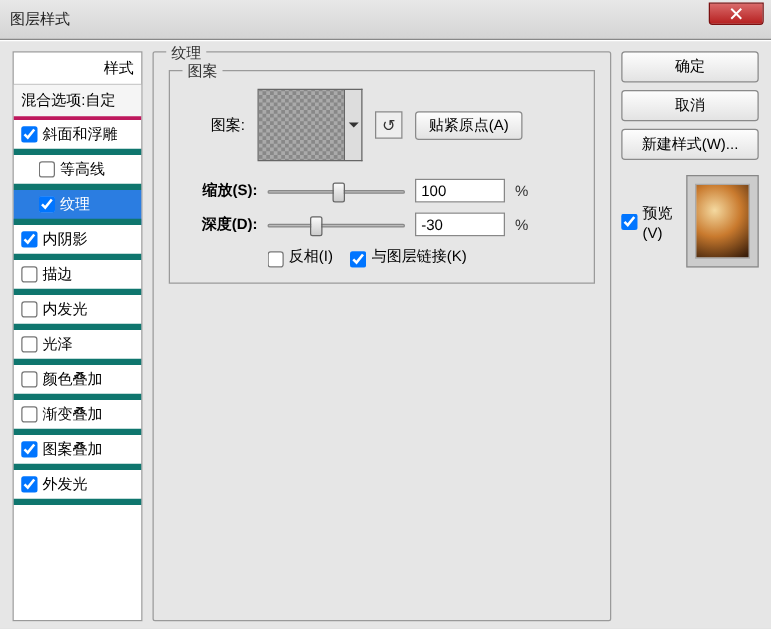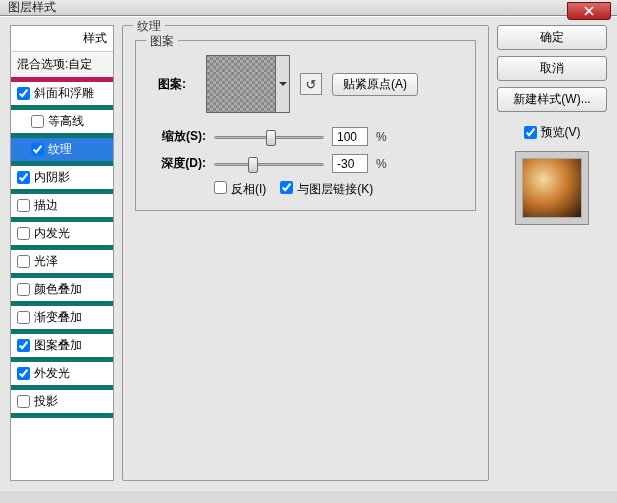--- a/index.html
+++ b/index.html
@@ -1,53 +1,53 @@
 <!DOCTYPE html>
 <html><head>
 <meta charset="utf-8">
 <style>
 * { box-sizing: border-box; margin: 0; padding: 0; font-family: "Microsoft YaHei", SimSun, sans-serif; font-size: 12px; }
 body { background: #d9d9d9; width: 617px; height: 503px; overflow: hidden; }
-.titlebar { height: 16px; background: linear-gradient(#e8e8e8,#d4d4d4); border-bottom: 1px solid #888; position: relative; display: flex; align-items: center; padding-left: 8px; }
+.titlebar { height: 32px; background: linear-gradient(#e8e8e8,#d4d4d4); border-bottom: 1px solid #888; position: relative; display: flex; align-items: center; padding-left: 8px; }
 .titlebar .title { color: #222; }
 .close-btn { position: absolute; right: 6px; top: 2px; width: 44px; height: 18px; background: linear-gradient(#d96a6a,#b62020); border: 1px solid #7a1010; border-radius: 0 0 3px 3px; display: flex; align-items: center; justify-content: center; color: #fff; font-weight: bold; cursor: pointer; }
 .close-btn svg { width: 10px; height: 10px; }
 .dialog-body { display: flex; height: calc(503px - 28px); padding: 8px 10px 10px 10px; gap: 8px; background: #e6e6e6; border-top:1px solid #fff; }
 .left-panel { width: 104px; background: #fff; border: 1px solid #9a9a9a; display: flex; flex-direction: column; }
 .left-head { padding: 4px 6px; border-bottom: 1px solid #ccc; text-align: right; }
-.left-sub  { padding: 4px 6px; border-bottom: 5px solid #be185d; background:#f5f5f5; }
+.left-sub  { padding: 4px 6px; border-bottom: 3px solid #be185d; background:#f5f5f5; }
 .style-item { display: flex; align-items: center; gap: 4px; padding: 3px 6px; border-bottom: 5px solid #0f766e; cursor: pointer; }
 .style-item.indent { padding-left: 20px; }
 .style-item.selected { background: #2b7de1; color: #fff; }
 .style-item input[type=checkbox] { width:13px; height:13px; }
 .center-panel { flex: 1; position: relative; }
 .groupbox { border: 1px solid #9a9a9a; border-radius: 2px; padding: 14px 12px 12px 12px; position: relative; height: 100%; background: #e6e6e6; }
 .groupbox .legend { position: absolute; top: -8px; left: 10px; background: #e6e6e6; padding: 0 4px; color: #333; }
 .inner-group { border: 1px solid #9a9a9a; padding: 14px 12px 12px 12px; position: relative; background: #e6e6e6; }
 .inner-group .legend { position: absolute; top: -8px; left: 10px; background: #e6e6e6; padding: 0 4px; color:#333; }
 .pattern-row { display: flex; align-items: center; gap: 10px; margin-bottom: 14px; }
-.pattern-label { width: 48px; text-align: center; font-weight: bold; }
+.pattern-label { width: 48px; text-align: right; }
 .pattern-swatch { width: 70px; height: 58px; border: 1px solid #666; background: repeating-conic-gradient(#888 0 25%,#aaa 0 50%) 0/6px 6px; position: relative; }
 .pattern-dd { width: 14px; height: 58px; border:1px solid #666; border-left:none; background:#ddd; display:flex; align-items:center; justify-content:center; cursor:pointer; }
 .pattern-dd::after { content:""; border:4px solid transparent; border-top-color:#333; margin-top:4px; }
 .snap-icon { width:22px; height:22px; border:1px solid #888; background:#eee; display:flex; align-items:center; justify-content:center; cursor:pointer; }
 .snap-icon::before { content:"↺"; font-size:13px; color:#333; }
 .win-btn { border:1px solid #8a8a8a; border-radius:3px; background:linear-gradient(#fdfdfd,#e3e3e3); padding:2px 10px; cursor:pointer; }
 .slider-row { display:flex; align-items:center; gap:8px; margin-top:8px; }
 .slider-row .lbl { width:58px; text-align:right;font-weight:bold; }
 .slider { flex:0 0 110px; height:18px; position:relative; }
 .slider .track { position:absolute; top:8px; left:0; right:0; height:3px; background:#bbb; border:1px solid #888; border-radius:2px;}
 .slider .thumb { position:absolute; top:2px; width:10px; height:16px; background:linear-gradient(#fafafa,#ccc); border:1px solid #666; border-radius:2px;}
-.num-input { width:36px; height:19px; border:1px solid #888; background:#fff; padding:1px 4px; text-align:left; }
+.num-input { width:72px; height:19px; border:1px solid #888; background:#fff; padding:1px 4px; text-align:left; }
 .pct { color:#333; }
 .check-row { display:flex; align-items:center; gap:14px; margin-top:8px; margin-left:66px; }
-.check-row label { display:flex; align-items:flex-start; gap:4px; }
+.check-row label { display:flex; align-items:flex-end; gap:4px; }
 .right-panel { width:110px; display:flex; flex-direction:column; gap:6px; align-items:stretch; }
 .right-panel .win-btn { text-align:center; padding:3px 4px; }
-.preview-wrap { margin-top:6px; display:flex; flex-direction:column; align-items:center; gap:10px; }
+.preview-wrap { margin-top:6px; display:flex; flex-direction:row; align-items:center; gap:10px; }
 .preview-wrap label { display:flex; align-items:center; gap:4px; }
 .preview-box { width:74px; height:74px; border:1px solid #888; background:#ccc; padding:6px; }
 .preview-img { width:100%; height:100%; background: radial-gradient(circle at 35% 35%, #f4d9a0, #c97a2e 45%, #3a1e0a 95%); border:1px solid #aaa; }
 </style>
 </head>
 <body>
 
 <div class="titlebar">
   <span class="title">图层样式</span>
   <div class="close-btn">
@@ -99,24 +99,20 @@
           <input type="checkbox" style="">
           <span>渐变叠加</span>
         </div>
         <div class="style-item">
           <input type="checkbox" checked="" style="">
           <span>图案叠加</span>
         </div>
         <div class="style-item">
           <input type="checkbox" checked="" style="">
           <span>外发光</span>
-        </div>
-        <div class="style-item">
-          <input type="checkbox" style="">
-          <span>投影</span>
         </div>
       </div>
   </div>
 
   <div class="center-panel">
     <div class="groupbox">
       <span class="legend">纹理</span>
       <div class="inner-group">
         <span class="legend">图案</span>
 

